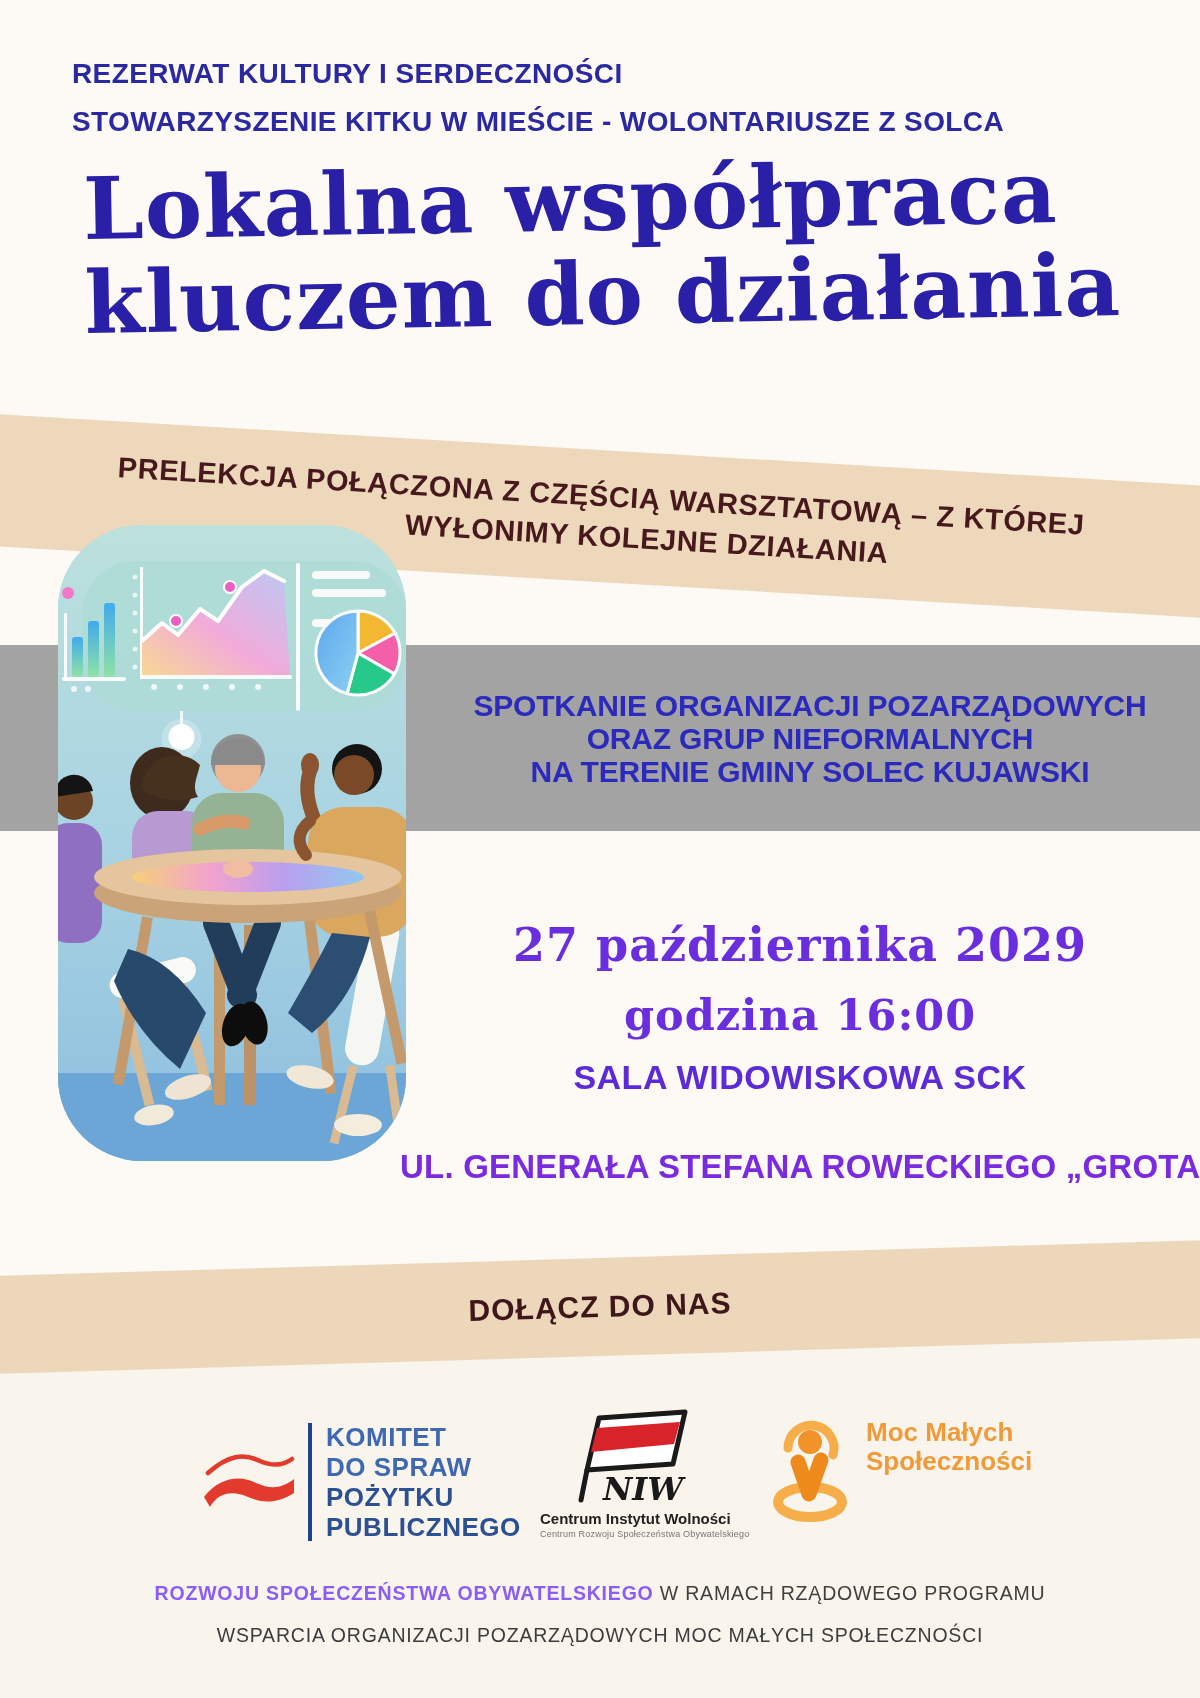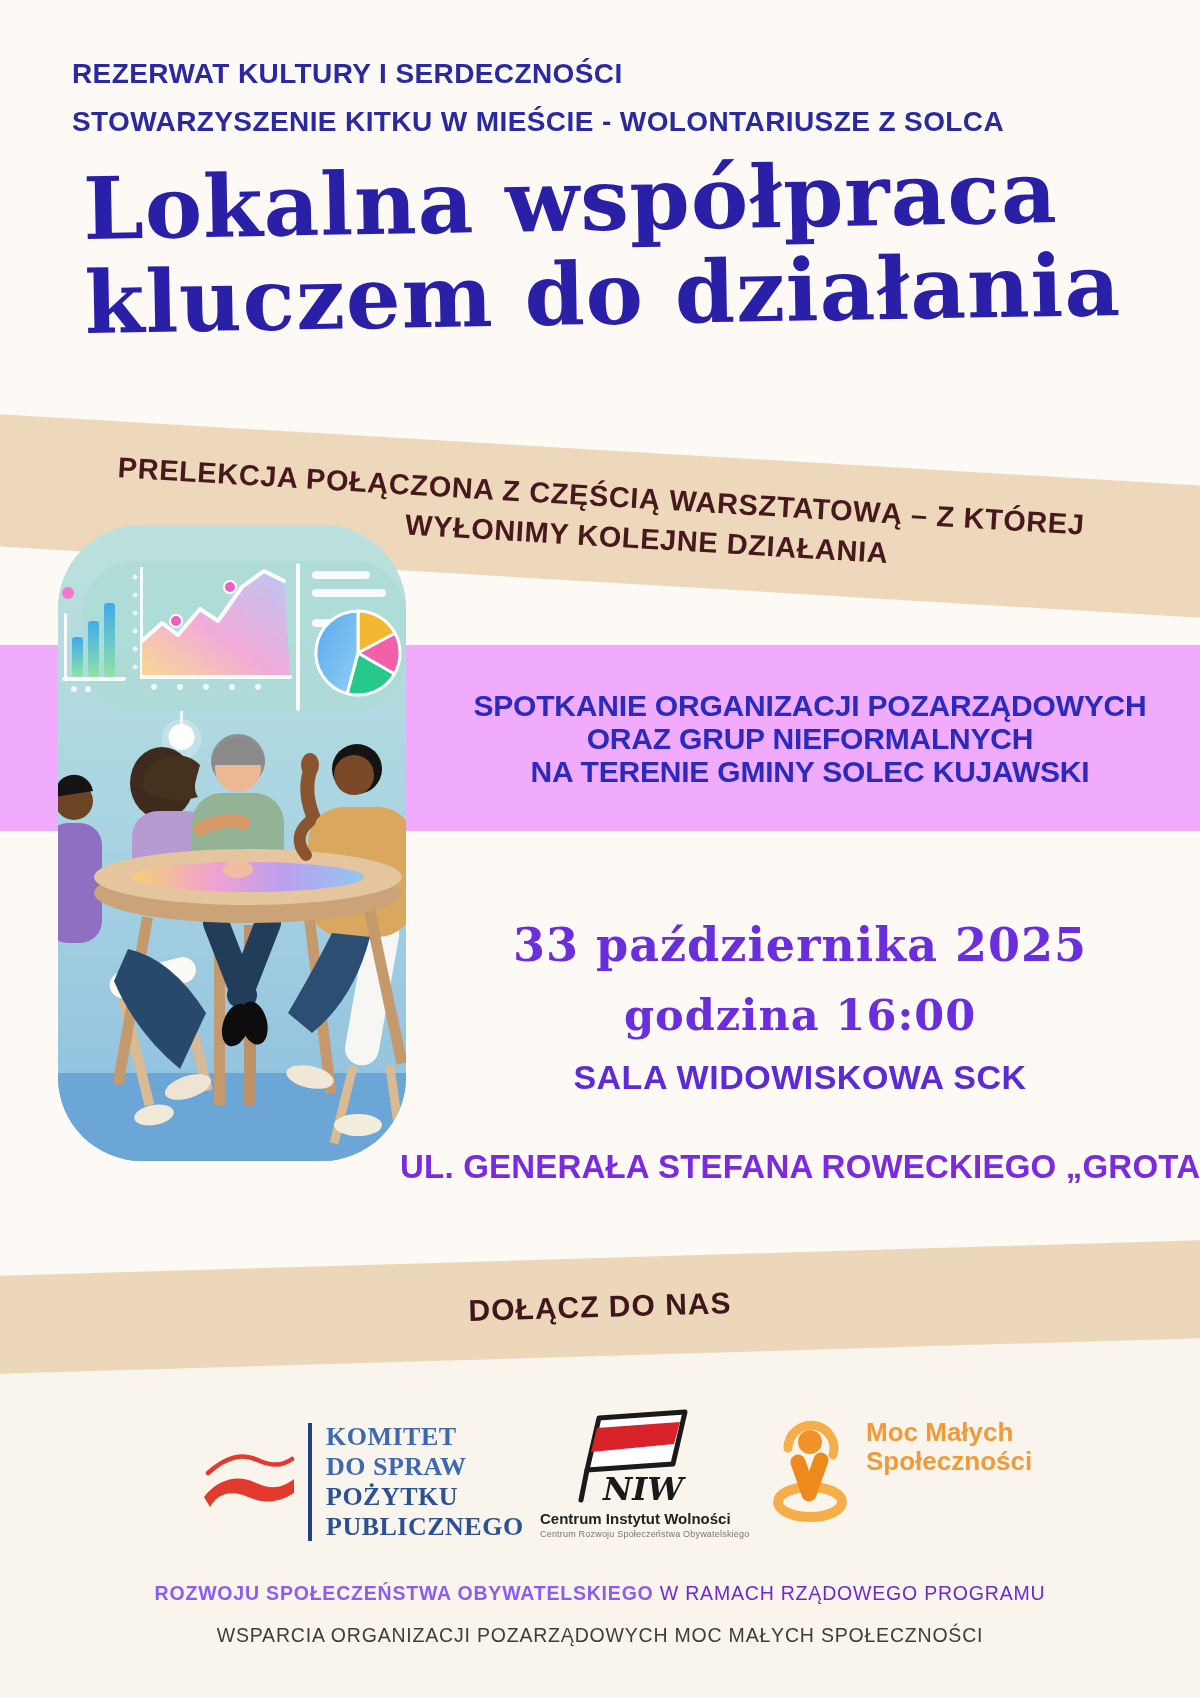--- a/index.html
+++ b/index.html
@@ -23,21 +23,21 @@
   
   .band1{
     position:absolute;left:-40px;top:450px;width:1280px;height:132px;
     background:#eed8bc;transform:rotate(3.4deg);z-index:1;
     display:flex;flex-direction:column;justify-content:center;align-items:center;
   }
   .band1 .b1-line{font-weight:700;font-size:29px;color:#47191d;letter-spacing:.6px;white-space:nowrap;}
   .band1 .b1-line2{margin-top:7px;transform:translateX(48px);}
   
   .band-brown{
-    position:absolute;left:0;top:645px;width:1200px;height:186px;background:#f0abfc;z-index:0;
+    position:absolute;left:0;top:645px;width:1200px;height:186px;background:#a3a3a3;z-index:0;
     display:flex;flex-direction:column;justify-content:center;align-items:center;
     padding-left:420px;box-sizing:border-box;
   }
   .band-brown .mb-line{font-weight:700;font-size:30px;line-height:33px;color:#2b2abd;
     letter-spacing:-.2px;white-space:nowrap;}
   
   .illus{
     position:absolute;left:58px;top:525px;width:348px;height:636px;
     border-radius:84px;overflow:hidden;z-index:2;background:#a9d7e0;
   }
@@ -55,35 +55,35 @@
     position:absolute;left:-40px;top:1258px;width:1280px;height:98px;background:#ecd7ba;
     transform:rotate(-1.7deg);z-index:3;
     display:flex;justify-content:center;align-items:center;
   }
   .band2 .b2-label{font-weight:700;font-size:30px;color:#3f161a;letter-spacing:1px;}
   .bottom-bg{position:absolute;left:0;top:1320px;width:1200px;height:378px;background:#f9f4ec;z-index:1;}
   
   .logos{position:absolute;left:0;top:1400px;width:1200px;height:170px;z-index:4;}
   .logo-komitet{position:absolute;left:200px;top:22px;display:flex;align-items:center;}
   .komitet-divider{width:0;height:118px;border-left:4px solid #23408f;margin:0 14px 0 8px;}
-  .komitet-text div{font-size:26px;line-height:30px;letter-spacing:.5px;font-family:Liberation Serif, serif;}
+  .komitet-text div{font-size:26px;line-height:30px;letter-spacing:.5px;}
   .k-light{color:#3e69b2;font-weight:700;}
   .k-bold{color:#2c5094;font-weight:700;}
   .logo-niw{position:absolute;left:540px;top:8px;width:180px;text-align:center;}
   .niw-name{font-size:15px;font-weight:700;color:#222;margin-top:2px;white-space:nowrap;}
   .niw-sub{font-size:9px;color:#777;margin-top:2px;white-space:nowrap;letter-spacing:.2px;}
   .logo-moc{position:absolute;left:768px;top:6px;display:flex;align-items:flex-start;}
   .moc-text{margin-left:12px;padding-top:8px;}
   .moc-program div{font-size:15px;line-height:21px;color:#555;font-weight:400;}
   .moc-name{font-size:26px;line-height:29px;color:#f09a3a;font-weight:700;margin-top:4px;}
   
   .footer{position:absolute;left:0;top:1572px;width:1200px;text-align:center;z-index:4;}
   .footer .f-line{font-size:19.5px;line-height:42px;color:#3d3d3d;letter-spacing:.8px;white-space:nowrap;}
   .fb{font-weight:700;color:#8b5cf6;}
-  .fr{font-weight:400;color:#6d28d9;}
+  .fr{font-weight:400;color:#404040;}
 </style>
 </head>
 <body>
 
 <div class="poster">
 
   <div class="org-line org-1">REZERWAT KULTURY I SERDECZNOŚCI</div>
   <div class="org-line org-2">STOWARZYSZENIE KITKU W MIEŚCIE - WOLONTARIUSZE Z SOLCA</div>
 
   <div class="title">
@@ -228,21 +228,21 @@
       <ellipse cx="190" cy="368" rx="154" ry="30" fill="#caa478"></ellipse>
       <ellipse cx="190" cy="352" rx="154" ry="28" fill="#e4c59e"></ellipse>
       <ellipse cx="190" cy="352" rx="116" ry="15" fill="url(#tableGrad)" opacity=".95"></ellipse>
 
       <path d="M142,304 C160,296 172,294 186,298" fill="none" stroke="#d89a68" stroke-width="13" stroke-linecap="round"></path>
       <ellipse cx="180" cy="344" rx="15" ry="9" fill="#f2bca2"></ellipse>
       <path d="M248,330 C238,318 240,306 252,296" fill="none" stroke="#8a5430" stroke-width="12" stroke-linecap="round"></path>
     </svg>
   </div>
 
-  <div class="detail d-date">33 października 2025</div>
+  <div class="detail d-date">27 października 2029</div>
   <div class="detail d-time">godzina 16:00</div>
   <div class="detail d-venue">SALA WIDOWISKOWA SCK</div>
   <div class="detail d-address">UL. GENERAŁA STEFANA ROWECKIEGO „GROTA” 1</div>
 
   <div class="bottom-bg"></div>
 
   <div class="band2">
     <div class="b2-label">DOŁĄCZ DO NAS</div>
   </div>
 

